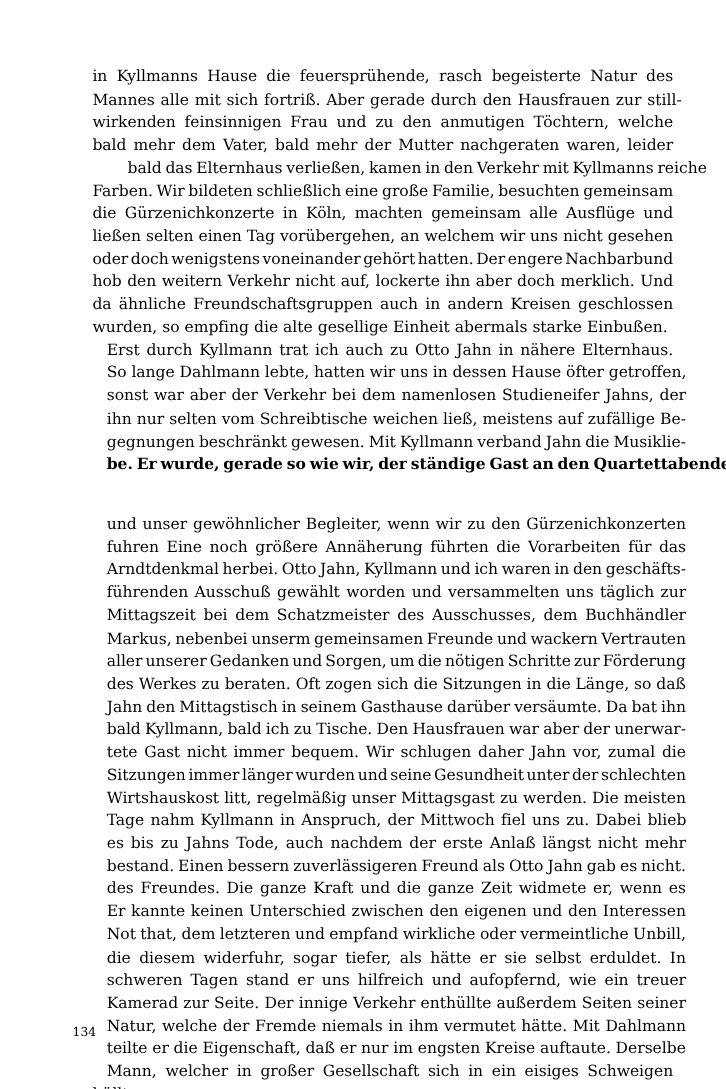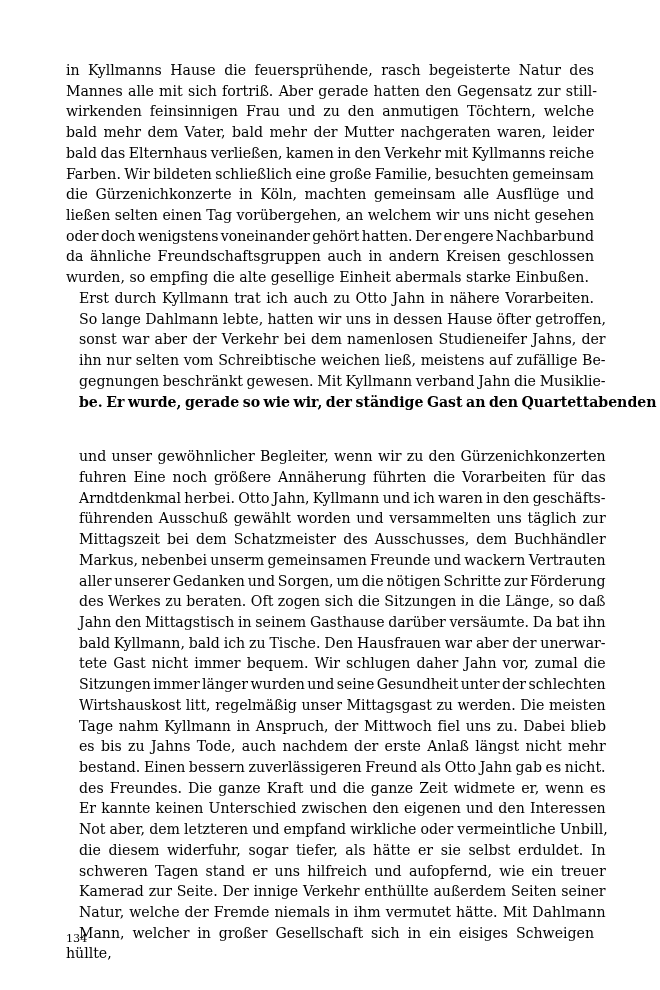--- a/index.html
+++ b/index.html
@@ -15,21 +15,21 @@
     color: #000000;
   }
   .page {
     position: relative;
     width: 660px;
     height: 990px;
     background: #ffffff;
   }
   .text-block {
     position: absolute;
-    left: 66px;
+    left: 84px;
     top: 60px;
     width: 528px;
   }
   .para {
     margin: 0;
     text-align: justify;
     text-justify: inter-word;
     font-size: 14.15px;
     line-height: 20.72px;
     letter-spacing: -0.02px;
@@ -70,33 +70,34 @@
   }
 </style>
 </head>
 <body>
 
 <div class="page">
 
   <div class="text-block" id="text-block">
       <p class="para">
         <span class="ln" style="word-spacing: 3.809px; white-space: pre; display: block;">in Kyllmanns Hause die feuersprühende, rasch begeisterte Natur des</span>
-        <span class="ln" style="word-spacing: 0.874px; white-space: pre; display: block;">Mannes alle mit sich fortriß. Aber gerade hatten den Gegensatz zur still-</span>
+        <span class="ln" style="word-spacing: 0.874px; white-space: pre; display: block;">Mannes alle mit sich fortriß. Aber gerade durch den Hausfrauen zur still-</span>
         <span class="ln" style="word-spacing: 3.416px; white-space: pre; display: block;">wirkenden feinsinnigen Frau und zu den anmutigen Töchtern, welche</span>
         <span class="ln" style="word-spacing: 1.827px; white-space: pre; display: block;">bald mehr dem Vater, bald mehr der Mutter nachgeraten waren, leider</span>
-        <span class="ln" style="word-spacing: -1.091px; white-space: pre; display: block;">bald das Elternhaus verließen, kamen in den Verkehr mit Kyllmanns reiche</span>
+        <span class="ln" style="word-spacing: -1.091px; white-space: pre; display: block; margin-left: 32px;">bald das Elternhaus verließen, kamen in den Verkehr mit Kyllmanns reiche</span>
         <span class="ln" style="word-spacing: -1.25px; white-space: pre; display: block;">Farben. Wir bildeten schließlich eine große Familie, besuchten gemeinsam</span>
         <span class="ln" style="word-spacing: 2.949px; white-space: pre; display: block;">die Gürzenichkonzerte in Köln, machten gemeinsam alle Ausflüge und</span>
         <span class="ln" style="word-spacing: -0.109px; white-space: pre; display: block;">ließen selten einen Tag vorübergehen, an welchem wir uns nicht gesehen</span>
         <span class="ln" style="word-spacing: -2.33px; white-space: pre; display: block;">oder doch wenigstens voneinander gehört hatten. Der engere Nachbarbund</span>
+        <span class="ln" style="word-spacing: 0.372px; white-space: pre; display: block;">hob den weitern Verkehr nicht auf, lockerte ihn aber doch merklich. Und</span>
         <span class="ln" style="word-spacing: 1.953px; white-space: pre; display: block;">da ähnliche Freundschaftsgruppen auch in andern Kreisen geschlossen</span>
         <span class="ln last">wurden, so empfing die alte gesellige Einheit abermals starke Einbußen.</span>
       </p>
       <p class="para indent">
-        <span class="ln ind" style="word-spacing: 0.237px; white-space: pre; display: block;">Erst durch Kyllmann trat ich auch zu Otto Jahn in nähere Vorarbeiten.</span>
+        <span class="ln ind" style="word-spacing: 0.237px; white-space: pre; display: block;">Erst durch Kyllmann trat ich auch zu Otto Jahn in nähere Elternhaus.</span>
         <span class="ln" style="word-spacing: -0.163px; white-space: pre; display: block;">So lange Dahlmann lebte, hatten wir uns in dessen Hause öfter getroffen,</span>
         <span class="ln" style="word-spacing: 0.831px; white-space: pre; display: block;">sonst war aber der Verkehr bei dem namenlosen Studieneifer Jahns, der</span>
         <span class="ln" style="word-spacing: 0.15px; white-space: pre; display: block;">ihn nur selten vom Schreibtische weichen ließ, meistens auf zufällige Be-</span>
         <span class="ln" style="word-spacing: -0.779px; white-space: pre; display: block;">gegnungen beschränkt gewesen. Mit Kyllmann verband Jahn die Musiklie-</span>
         <span class="ln" style="word-spacing: -1.427px; white-space: pre; display: block; font-weight: bold;">be. Er wurde, gerade so wie wir, der ständige Gast an den Quartettabenden</span>
         <span class="ln" style="word-spacing: 0.877px; white-space: pre; display: block; margin-top: 34px;">und unser gewöhnlicher Begleiter, wenn wir zu den Gürzenichkonzerten</span>
         <span class="ln" style="word-spacing: 2.405px; white-space: pre; display: block;">fuhren Eine noch größere Annäherung führten die Vorarbeiten für das</span>
         <span class="ln" style="word-spacing: -1.175px; white-space: pre; display: block;">Arndtdenkmal herbei. Otto Jahn, Kyllmann und ich waren in den geschäfts-</span>
         <span class="ln" style="word-spacing: 1.285px; white-space: pre; display: block;">führenden Ausschuß gewählt worden und versammelten uns täglich zur</span>
         <span class="ln" style="word-spacing: 2.571px; white-space: pre; display: block;">Mittagszeit bei dem Schatzmeister des Ausschusses, dem Buchhändler</span>
@@ -106,24 +107,25 @@
         <span class="ln" style="word-spacing: -0.805px; white-space: pre; display: block;">Jahn den Mittagstisch in seinem Gasthause darüber versäumte. Da bat ihn</span>
         <span class="ln" style="word-spacing: -0.587px; white-space: pre; display: block;">bald Kyllmann, bald ich zu Tische. Den Hausfrauen war aber der unerwar-</span>
         <span class="ln" style="word-spacing: 1.638px; white-space: pre; display: block;">tete Gast nicht immer bequem. Wir schlugen daher Jahn vor, zumal die</span>
         <span class="ln" style="word-spacing: -2.12px; white-space: pre; display: block;">Sitzungen immer länger wurden und seine Gesundheit unter der schlechten</span>
         <span class="ln" style="word-spacing: 0.111px; white-space: pre; display: block;">Wirtshauskost litt, regelmäßig unser Mittagsgast zu werden. Die meisten</span>
         <span class="ln" style="word-spacing: 1.151px; white-space: pre; display: block;">Tage nahm Kyllmann in Anspruch, der Mittwoch fiel uns zu. Dabei blieb</span>
         <span class="ln" style="word-spacing: 1.865px; white-space: pre; display: block;">es bis zu Jahns Tode, auch nachdem der erste Anlaß längst nicht mehr</span>
         <span class="ln" style="word-spacing: -0.852px; white-space: pre; display: block;">bestand. Einen bessern zuverlässigeren Freund als Otto Jahn gab es nicht.</span>
         <span class="ln" style="word-spacing: 1.654px; white-space: pre; display: block;">des Freundes. Die ganze Kraft und die ganze Zeit widmete er, wenn es</span>
         <span class="ln" style="word-spacing: 0.686px; white-space: pre; display: block;">Er kannte keinen Unterschied zwischen den eigenen und den Interessen</span>
-        <span class="ln" style="word-spacing: -0.373px; white-space: pre; display: block;">Not aber, dem letzteren und empfand wirkliche oder vermeintliche Unbill,</span>
+        <span class="ln" style="word-spacing: -0.373px; white-space: pre; display: block;">Not that, dem letzteren und empfand wirkliche oder vermeintliche Unbill,</span>
         <span class="ln" style="word-spacing: 3.163px; white-space: pre; display: block;">die diesem widerfuhr, sogar tiefer, als hätte er sie selbst erduldet. In</span>
         <span class="ln" style="word-spacing: 2.791px; white-space: pre; display: block;">schweren Tagen stand er uns hilfreich und aufopfernd, wie ein treuer</span>
         <span class="ln" style="word-spacing: 0.285px; white-space: pre; display: block;">Kamerad zur Seite. Der innige Verkehr enthüllte außerdem Seiten seiner</span>
         <span class="ln" style="word-spacing: 0.586px; white-space: pre; display: block;">Natur, welche der Fremde niemals in ihm vermutet hätte. Mit Dahlmann</span>
+        <span class="ln" style="word-spacing: -0.135px; white-space: pre; display: block;">teilte er die Eigenschaft, daß er nur im engsten Kreise auftaute. Derselbe</span>
         <span class="ln last">Mann, welcher in großer Gesellschaft sich in ein eisiges Schweigen hüllte,</span>
       </p>
     </div>
 
   <div class="page-number">134</div>
 
 </div>
 
 </body></html>

